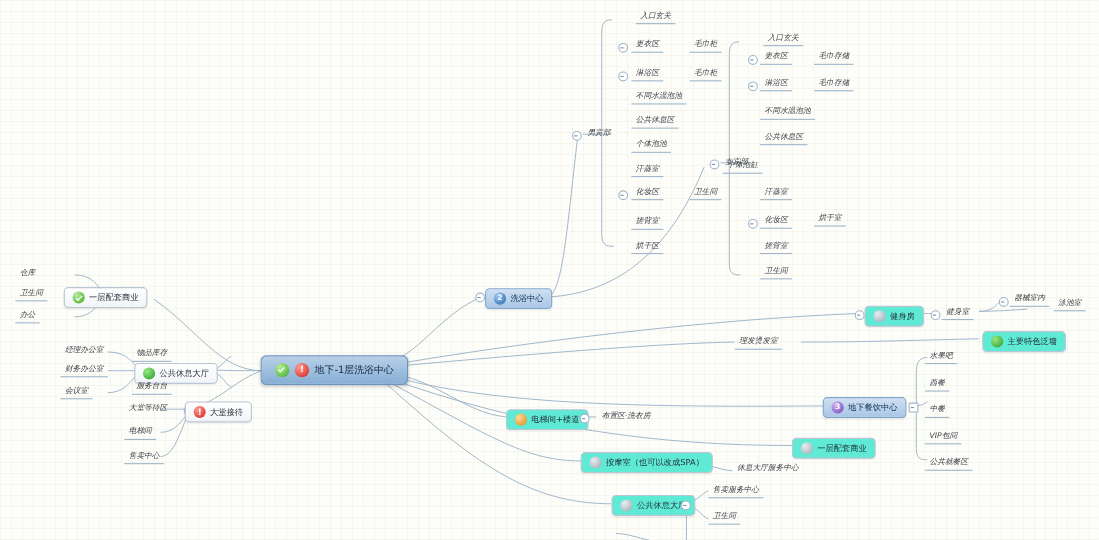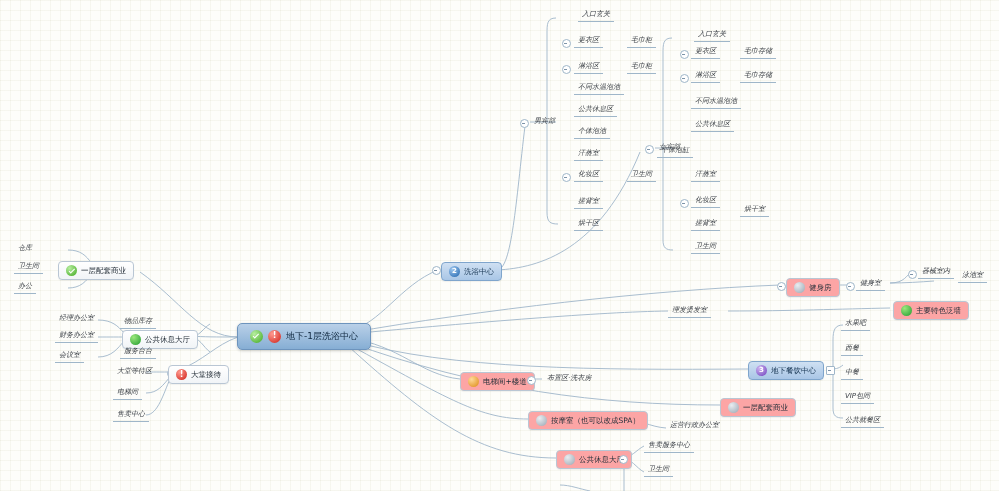--- a/index.html
+++ b/index.html
@@ -37,21 +37,21 @@
   .box.blue{
     background:linear-gradient(#cfe0f2,#a9c6e6);
     border-color:#7fa5cc;color:#12314f;
   }
   .box.center{
     background:linear-gradient(#b9d0e8,#86aed4);
     border-color:#6d94bd;color:#10283f;
     font-size:9px;padding:6px 12px;gap:5px;border-radius:5px;
     box-shadow:0 1px 3px rgba(0,0,0,.18);
   }
-  .box.flat{background:#fca5a5;text-align:right;}
+  .box.flat{background:#5eead4;text-align:right;}
 
   
   .ic{width:11px;height:11px;border-radius:50%;flex:0 0 auto;
       display:inline-block;position:relative;}
   .ic.big{width:13px;height:13px;}
   .ic.green{background:radial-gradient(circle at 33% 30%,#b7eea0,#3fa81f);}
   .ic.green::after{content:"";position:absolute;left:3px;top:3.5px;width:4.5px;height:2.2px;
       border-left:1.4px solid #fff;border-bottom:1.4px solid #fff;transform:rotate(-45deg);}
   .ic.red{background:radial-gradient(circle at 33% 30%,#ff9a90,#cf2018);}
   .ic.red::after{content:"!";position:absolute;left:0;right:0;top:-1px;color:#fff;
@@ -209,21 +209,21 @@
 <div class="node leaf" style="left:740px;top:46px">毛巾存储</div>
 <div class="tg" style="left:680px;top:74px"></div>
 <div class="node leaf" style="left:691px;top:70px">淋浴区</div>
 <div class="node leaf" style="left:740px;top:70px">毛巾存储</div>
 <div class="node leaf" style="left:691px;top:96px">不同水温泡池</div>
 <div class="node leaf" style="left:691px;top:119px">公共休息区</div>
 <div class="node leaf" style="left:657px;top:145px">个体泡缸</div>
 <div class="node leaf" style="left:691px;top:169px">汗蒸室</div>
 <div class="tg" style="left:680px;top:199px"></div>
 <div class="node leaf" style="left:691px;top:195px">化妆区</div>
-<div class="node leaf" style="left:740px;top:204px">烘干室</div>
+<div class="node leaf" style="left:740px;top:193px">烘干室</div>
 <div class="node leaf" style="left:691px;top:218px">搓背室</div>
 <div class="node leaf" style="left:691px;top:241px">卫生间</div>
 
 <div class="tg" style="left:777px;top:282px"></div>
 <div class="node box flat" style="left:786px;top:278px">
   <span class="ic grey"></span>
   <span>健身房</span>
 </div>
 <div class="tg" style="left:846px;top:282px"></div>
 <div class="node leaf" style="left:856px;top:278px">健身室</div>
@@ -257,21 +257,21 @@
 
 <div class="node box flat" style="left:720px;top:398px">
   <span class="ic grey"></span>
   <span>一层配套商业</span>
 </div>
 
 <div class="node box flat" style="left:528px;top:411px">
   <span class="ic grey"></span>
   <span>按摩室（也可以改成SPA）</span>
 </div>
-<div class="node leaf nb" style="left:666px;top:420px">运营行政办公室</div>
+<div class="node leaf nb" style="left:666px;top:420px">休息大厅服务中心</div>
 
 <div class="node box flat" style="left:556px;top:450px">
   <span class="ic grey"></span>
   <span>公共休息大厅</span>
 </div>
 <div class="tg" style="left:619px;top:455px"></div>
 <div class="node leaf" style="left:644px;top:440px">售卖服务中心</div>
 <div class="node leaf" style="left:644px;top:464px">卫生间</div>
 
 </body></html>

